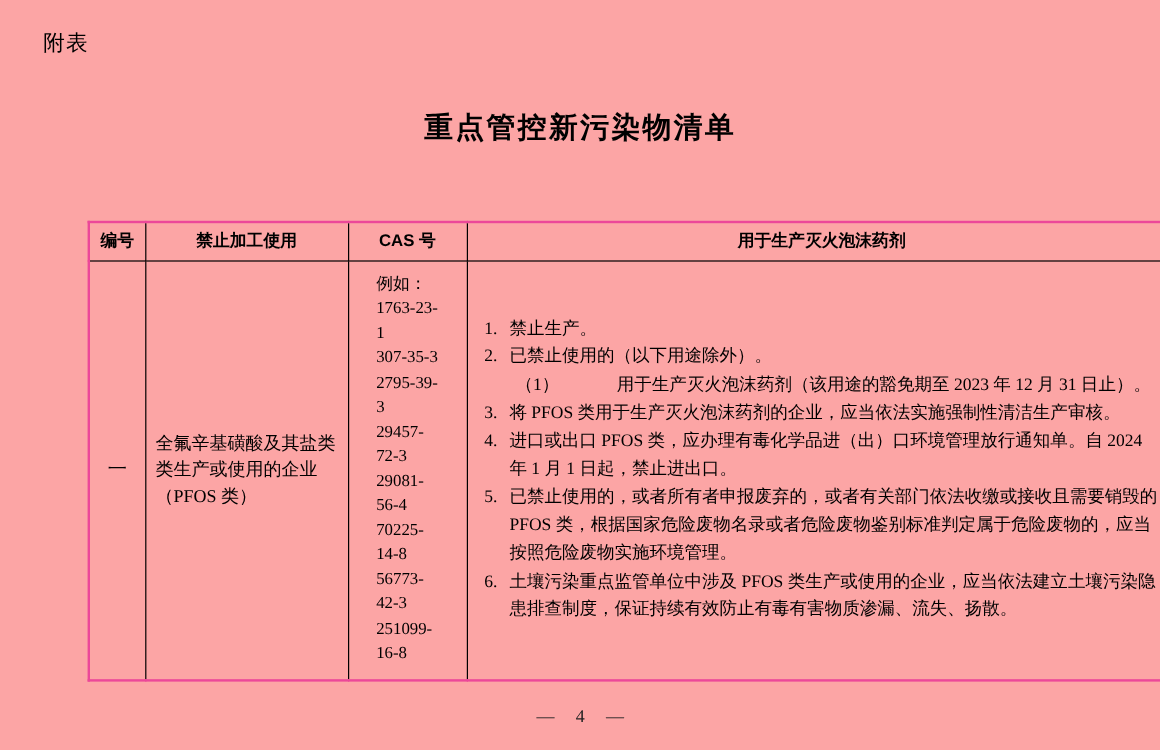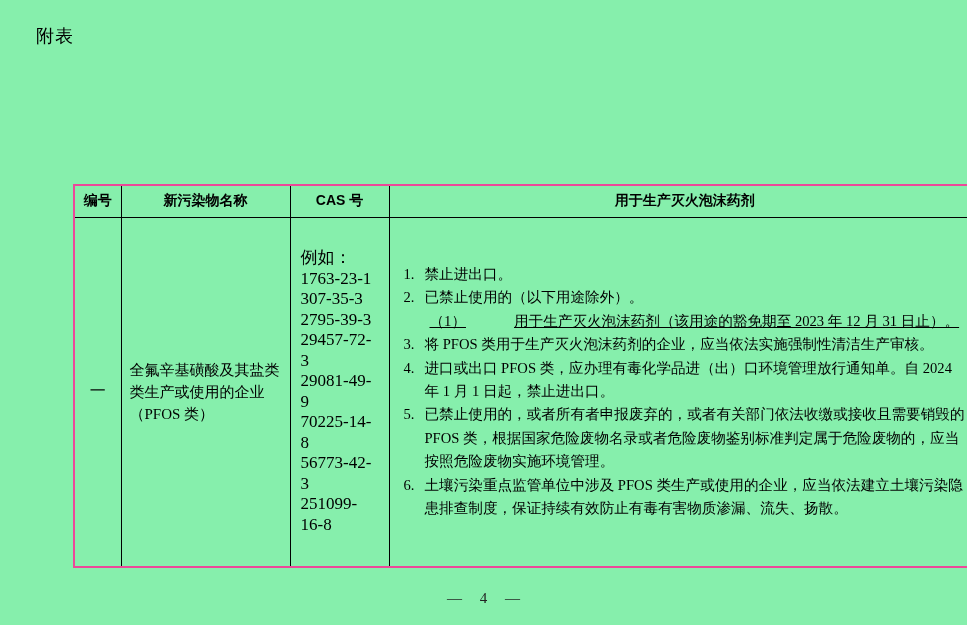--- a/index.html
+++ b/index.html
@@ -1,20 +1,20 @@
 <!DOCTYPE html>
 <html><head>
 <meta charset="utf-8">
 <style>
   html, body { margin:0; padding:0; }
   body {
     width:967px; height:625px; background:#ffffff; color:#000;
     font-family:"Liberation Serif","DejaVu Serif",serif;
   }
-  .page { position:relative; width:967px; height:625px; background:#86efac; overflow:hidden; }
+  .page { position:relative; width:967px; height:625px; background:#fca5a5; overflow:hidden; }
 
   .annotation {
     position:absolute; left:36px; top:24px;
     font-size:18px; letter-spacing:1px;
     font-family:"Liberation Sans","DejaVu Sans",sans-serif;
   }
 
   .title {
     position:absolute; left:0; right:0; top:90px; margin:0;
     text-align:center; font-size:24px; font-weight:bold; letter-spacing:2px;
@@ -29,81 +29,82 @@
   .doc-table th, .doc-table td { border:1px solid #000; vertical-align:middle; }
   .doc-table thead tr { height:32px; }
   .doc-table tbody tr { height:350px; }
   .doc-table th {
     font-size:14px; font-weight:bold; text-align:center; padding:0 2px;
     font-family:"Liberation Sans","DejaVu Sans",sans-serif;
   }
 
   .cell-index { text-align:center; font-size:16px; }
   .cell-name  { padding:0 8px;  font-size:15px; line-height:22px;font-family:Liberation Serif, serif; }
-  .cell-cas   { padding:0 10px; font-size:17px; line-height:20.5px; }
+  .cell-cas   { padding:0 23px; font-size:14px; line-height:20.5px; }
   .cell-measures { padding:0 12px; font-size:14.6px; line-height:23.4px; }
 
   .mi { position:relative; padding-left:23px; }
   .mn { position:absolute; left:2px; top:0; }
-  .mi.sub { padding-left:28px;text-decoration:underline; }
+  .mi.sub { padding-left:28px; }
   .sn { margin-right:48px; }
 
   .footer {
     position:absolute; left:0; right:0; top:590px;
     text-align:center; font-size:15px; word-spacing:14px; color:#222;
   }
 </style>
 </head>
 <body>
 
 <div class="page">
 
   <div class="annotation">附表</div>
 
+  <h1 class="title">重点管控新污染物清单</h1>
 
   <table class="doc-table">
     <colgroup>
       <col style="width:47px">
       <col style="width:169px">
       <col style="width:99px">
       <col>
     </colgroup>
     <thead>
       <tr>
         <th>编号</th>
-        <th>新污染物名称</th>
+        <th>禁止加工使用</th>
         <th>CAS 号</th>
         <th>用于生产灭火泡沫药剂</th>
       </tr>
     </thead>
     <tbody>
       <tr>
         <td class="cell-index">一</td>
 
         <td class="cell-name">
           <div>全氟辛基磺酸及其盐类</div>
           <div>类生产或使用的企业</div>
           <div>（PFOS 类）</div>
         </td>
 
         <td class="cell-cas">
           <div>例如：</div>
           <div>1763-23-1</div>
           <div>307-35-3</div>
           <div>2795-39-3</div>
           <div>29457-72-3</div>
-          <div>29081-49-9</div>
+          <div>29081-56-4</div>
           <div>70225-14-8</div>
           <div>56773-42-3</div>
           <div>251099-16-8</div>
         </td>
 
         <td class="cell-measures">
           <div class="mi">
-            <span class="mn">1.</span><span>禁止进出口。</span>
+            <span class="mn">1.</span><span>禁止生产。</span>
           </div>
           <div class="mi">
             <span class="mn">2.</span><span>已禁止使用的（以下用途除外）。</span>
           </div>
           <div class="mi sub">
             <span class="sn">（1）</span><span>用于生产灭火泡沫药剂（该用途的豁免期至 2023 年 12 月 31 日止）。</span>
           </div>
           <div class="mi">
             <span class="mn">3.</span><span>将 PFOS 类用于生产灭火泡沫药剂的企业，应当依法实施强制性清洁生产审核。</span>
           </div>

